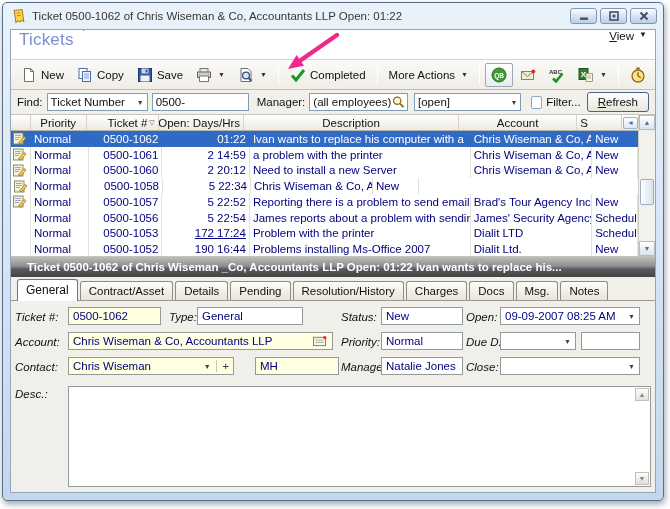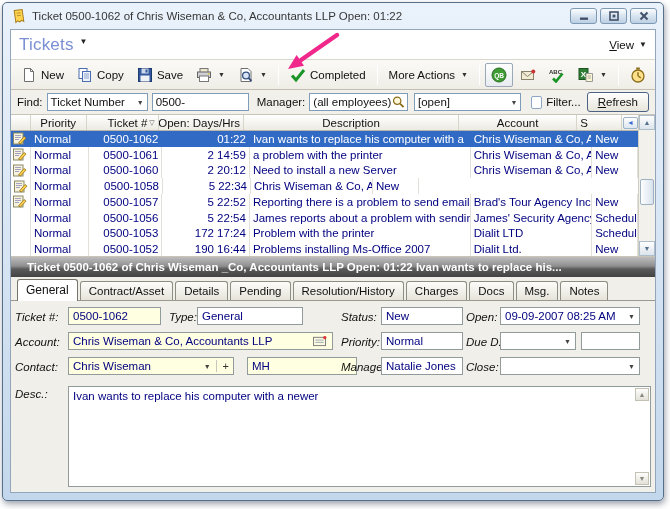--- a/index.html
+++ b/index.html
@@ -14,21 +14,21 @@
     padding:0 6px 0 8px;font-size:11.5px;color:#373737;}
   .title-icon{width:16px;height:16px;margin-right:5px;flex:0 0 auto;}
   .title-text{flex:1;white-space:nowrap;overflow:hidden;}
   .win-controls{display:flex;gap:3px;}
   .wbtn{width:27px;height:16px;border:1px solid #7d99b4;border-radius:3px;display:flex;align-items:center;
     justify-content:center;background:linear-gradient(#fbfdfe,#d8e4f0 50%,#bdd0e3);cursor:default;}
   
   .content{position:absolute;left:7px;right:7px;top:26px;bottom:7px;background:#fff;
     border:1px solid #92a5ba;overflow:hidden;display:flex;flex-direction:column;}
   
-  .page-header{height:29px;display:flex;align-items:center;padding:0 8px;background:#fff;}
+  .page-header{height:29px;display:flex;align-items:flex-start;padding:0 8px;background:#fff;}
   .page-title{font-size:17px;color:#7b8fd4;letter-spacing:.2px;}
   .menu-caret{font-size:8px;color:#222;margin-left:6px;margin-top:-6px;}
   .ph-spacer{flex:1;}
   .view-menu{font-size:11.5px;color:#111;display:inline-block;cursor:default;}
   .view-menu::first-letter{text-decoration:underline;}
   .view-caret{font-size:8px;color:#222;margin-left:5px;}
   
   .toolbar{height:31px;display:flex;align-items:center;background:linear-gradient(#fbfaf7,#efede6);
     border-top:1px solid #d9d6cc;border-bottom:1px solid #c2beb2;padding:0 4px;gap:1px;}
   .tb-btn{display:flex;align-items:center;gap:4px;padding:3px 5px;border:1px solid transparent;
@@ -363,21 +363,21 @@
             <span class="g-cell num" style="width: 74px;">0500-1056</span>
             <span class="g-cell num" style="width: 88px;">5 22:54</span>
             <span class="g-cell " style="width: 222px;">James reports about a problem with sendin</span>
             <span class="g-cell " style="width: 122px;">James' Security Agency Inc</span>
             <span class="g-cell " style="width: 46px;">Scheduled</span>
           </div>
           <div class="g-row">
             <span class="g-cell ctr" style="width: 20px;"></span>
             <span class="g-cell " style="width: 58px;">Normal</span>
             <span class="g-cell num" style="width: 74px;">0500-1053</span>
-            <span class="g-cell num" style="width: 88px;">172 17:24</span>
+            <span class="g-cell num" style="width: 88px; text-decoration: underline;">172 17:24</span>
             <span class="g-cell " style="width: 222px;">Problem with the printer</span>
             <span class="g-cell " style="width: 122px;">Dialit LTD</span>
             <span class="g-cell " style="width: 46px;">Scheduled</span>
           </div>
           <div class="g-row">
             <span class="g-cell ctr" style="width: 20px;"></span>
             <span class="g-cell " style="width: 58px;">Normal</span>
             <span class="g-cell num" style="width: 74px;">0500-1052</span>
             <span class="g-cell num" style="width: 88px;">190 16:44</span>
             <span class="g-cell " style="width: 222px;">Problems installing Ms-Office 2007</span>
@@ -447,36 +447,35 @@
           <span class="dd">▼</span>
         </span>
       <span class="ffield" style="left:570px;top:31px;width:59px"></span>
 
       <span class="flabel" style="left:4px;top:57px">Contact:</span>
       <span class="ffield yellow" style="left:57px;top:56px;width:166px">
           <span>Chris Wiseman</span>
           <span class="dd">▼</span>
           <span class="plus">+</span>
         </span>
-      <span class="ffield yellow" style="left:236px;top:56px;width:110px">
+      <span class="ffield yellow" style="left:244px;top:56px;width:84px">
           <span>MH</span>
         </span>
       <span class="flabel" style="left:330px;top:57px">Manager:</span>
       <span class="ffield" style="left:370px;top:56px;width:82px">
           <span>Natalie Jones</span>
         </span>
       <span class="flabel" style="left:455px;top:57px">Close:</span>
       <span class="ffield" style="left:489px;top:56px;width:140px">
           <span></span>
           <span class="dd">▼</span>
         </span>
 
       <span class="flabel" style="left:4px;top:84px">Desc.:</span>
       <div class="desc-box" style="left:57px;top:85px;width:583px;height:101px">
-        <span>Ivan wants to replace his computer with a newer</span>
         <span class="dscroll" style="top:1px">▲</span>
         <span class="dscroll" style="bottom:1px">▼</span>
       </div>
     </div>
 
   </div>
 </div>
 
 <svg class="annot" width="670" height="509">
   <line id="annot-line" x1="337" y1="35" x2="301" y2="60" stroke-width="4.5" stroke-linecap="round" stroke="#f0288c"></line>

